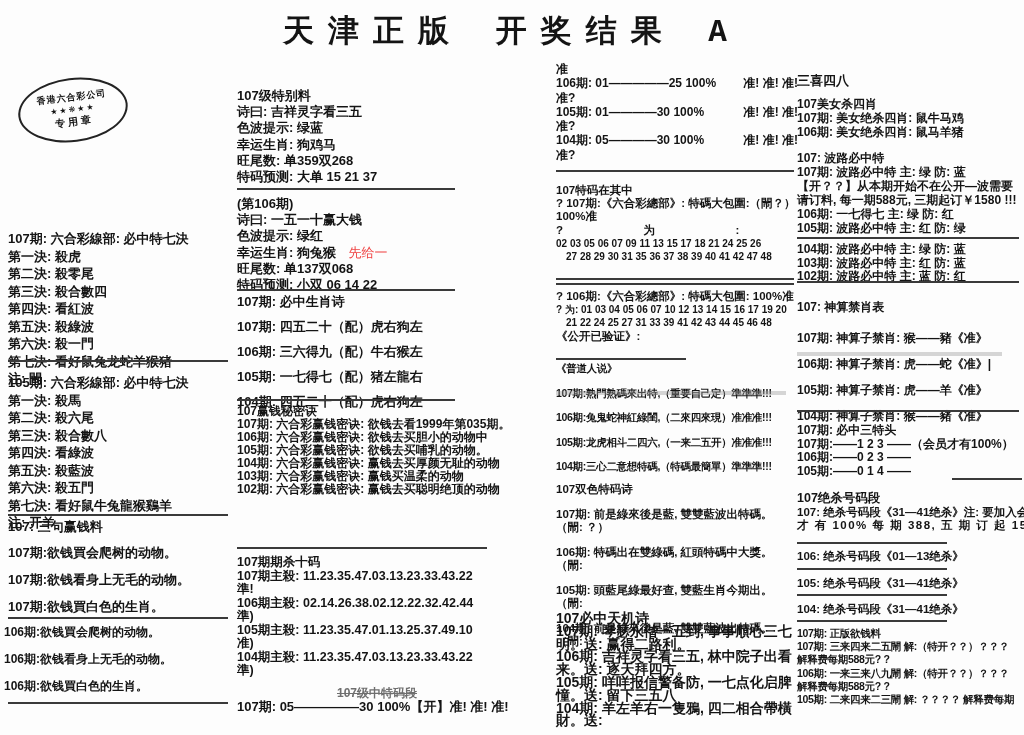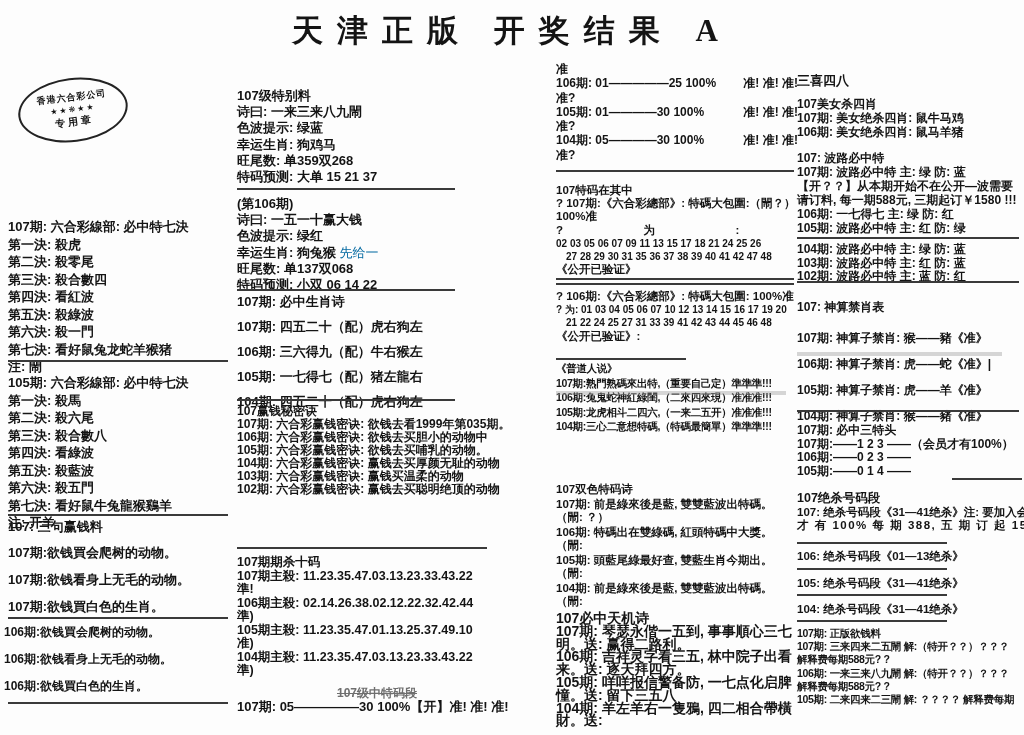--- a/index.html
+++ b/index.html
@@ -1,54 +1,54 @@
 <!DOCTYPE html>
 <html><head>
 <meta charset="utf-8">
 <style>
   html,body{margin:0;padding:0;}
   body{width:1024px;height:735px;position:relative;background:#fdfdfd;overflow:hidden;
        font-family:"Liberation Sans","DejaVu Sans",sans-serif;font-weight:bold;color:#141414;}
   .title{position:absolute;top:10px;left:0;right:0;text-align:center;
-         font-family:Liberation Serif, serif;font-size:31px;
+         font-family:Liberation Mono, monospace;font-size:31px;
          font-weight:bold;letter-spacing:14px;}
   .blk{position:absolute;}
   .ln{margin:0;}
   .row{display:flex;justify-content:space-between;}
   .hdiv{position:absolute;border-top:2px solid #3a3a3a;height:0;}
   .hdiv.dbl{border-bottom:2px solid #3a3a3a;height:3px;}
   .hdiv.faint{border-top:4px solid #9a9a9a;opacity:.4;filter:blur(.6px);}
-  .gray{color:#0369a1;font-weight:normal;}
+  .gray{color:#ef4444;font-weight:normal;margin-left:9px;}
   .smudge{color:#6f6f6f;filter:blur(.7px);text-decoration:line-through;text-align:center;}
   .nums{font-size:10px;white-space:nowrap;}
   .nowrap{white-space:nowrap;}
   .stamp{position:absolute;left:18px;top:78px;width:106px;height:60px;border:2px solid #232323;
          border-radius:50%;transform:rotate(-7deg);display:flex;flex-direction:column;
          align-items:center;justify-content:center;gap:1px;text-align:center;}
   .st-arc{font-size:9px;letter-spacing:1px;}
   .st-stars{font-size:8px;letter-spacing:2px;}
   .st-label{font-size:10px;letter-spacing:3px;}
   .g24 .ln + .ln{margin-top:9px;}
-  .g26 .ln + .ln{margin-top:2px;}
+  .g26 .ln + .ln{margin-top:12px;}
   .g27 .ln{margin-bottom:11px;}
   .tight2 .ln + .ln{margin-top:13px;}
   .tight2 .ln:nth-child(2){margin-top:18px;}
 </style>
 </head>
 <body>
 
 <div class="title">天津正版 开奖结果 A</div>
 
 <div class="stamp">
   <div class="st-arc">香港六合彩公司</div>
   <div class="st-stars">★★❋★★</div>
   <div class="st-label">专用章</div>
 </div>
 
-<div class="blk" style="left:8px;top:218px;width:224px;font-size:13px;line-height:17.5px">
+<div class="blk" style="left:8px;top:230px;width:224px;font-size:13px;line-height:17.5px">
     <div class="ln">107期: 六合彩線部: 必中特七決</div>
     <div class="ln">第一決: 殺虎</div>
     <div class="ln">第二決: 殺零尾</div>
     <div class="ln">第三決: 殺合數四</div>
     <div class="ln">第四決: 看紅波</div>
     <div class="ln">第五決: 殺綠波</div>
     <div class="ln">第六決: 殺一門</div>
     <div class="ln">第七決: 看好鼠兔龙蛇羊猴猪</div>
     <div class="ln">注: 閙</div>
   </div>
@@ -78,21 +78,21 @@
 <div class="hdiv" style="left:8px;top:617px;width:220px"></div>
 <div class="blk g27" style="left:4px;top:624px;width:226px;font-size:12px;line-height:16px">
     <div class="ln">106期:欲钱買会爬树的动物。</div>
     <div class="ln">106期:欲钱看身上无毛的动物。</div>
     <div class="ln">106期:欲钱買白色的生肖。</div>
   </div>
 <div class="hdiv" style="left:8px;top:702px;width:220px"></div>
 
 <div class="blk" style="left:237px;top:88px;width:221px;font-size:13px;line-height:16.2px">
     <div class="ln">107级特别料</div>
-    <div class="ln">诗曰: 一来三来八九閙</div>
+    <div class="ln">诗曰: 吉祥灵字看三五</div>
     <div class="ln">色波提示: 绿蓝</div>
     <div class="ln">幸运生肖: 狗鸡马</div>
     <div class="ln">旺尾数: 单359双268</div>
     <div class="ln">特码预测: 大单 15 21 37</div>
   </div>
 <div class="hdiv" style="left:237px;top:188px;width:218px"></div>
 
 <div class="blk" style="left:237px;top:196px;width:230px;font-size:13px;line-height:16.2px">
   <div>
       <div class="ln">(第106期)</div>
@@ -166,21 +166,20 @@
   <div class="ln">准?</div>
 </div>
 <div class="hdiv" style="left:556px;top:170px;width:238px"></div>
 
 <div class="blk" style="left:556px;top:184px;width:242px;font-size:11.5px;line-height:13.2px">
   <div class="ln">107特码在其中</div>
   <div class="ln">? 107期:《六合彩總部》: 特碼大包圍:（閙？）100%准</div>
   <div class="ln">?　　　　　　　为　　　　　　　:</div>
   <div class="ln nums">02 03 05 06 07 09 11 13 15 17 18 21 24 25 26</div>
   <div class="ln nums">　27 28 29 30 31 35 36 37 38 39 40 41 42 47 48</div>
-  <div class="ln">《公开已验证》</div>
 </div>
 <div class="hdiv dbl" style="left:556px;top:278px;width:238px"></div>
 
 <div class="blk" style="left:556px;top:290px;width:242px;font-size:11.5px;line-height:13.2px">
   <div class="ln">? 106期:《六合彩總部》: 特碼大包圍: 100%准</div>
   <div class="ln nums">? 为: 01 03 04 05 06 07 10 12 13 14 15 16 17 19 20</div>
   <div class="ln nums">　21 22 24 25 27 31 33 39 41 42 43 44 45 46 48</div>
   <div class="ln">《公开已验证》:</div>
 </div>
 <div class="hdiv" style="left:556px;top:358px;width:130px"></div>

